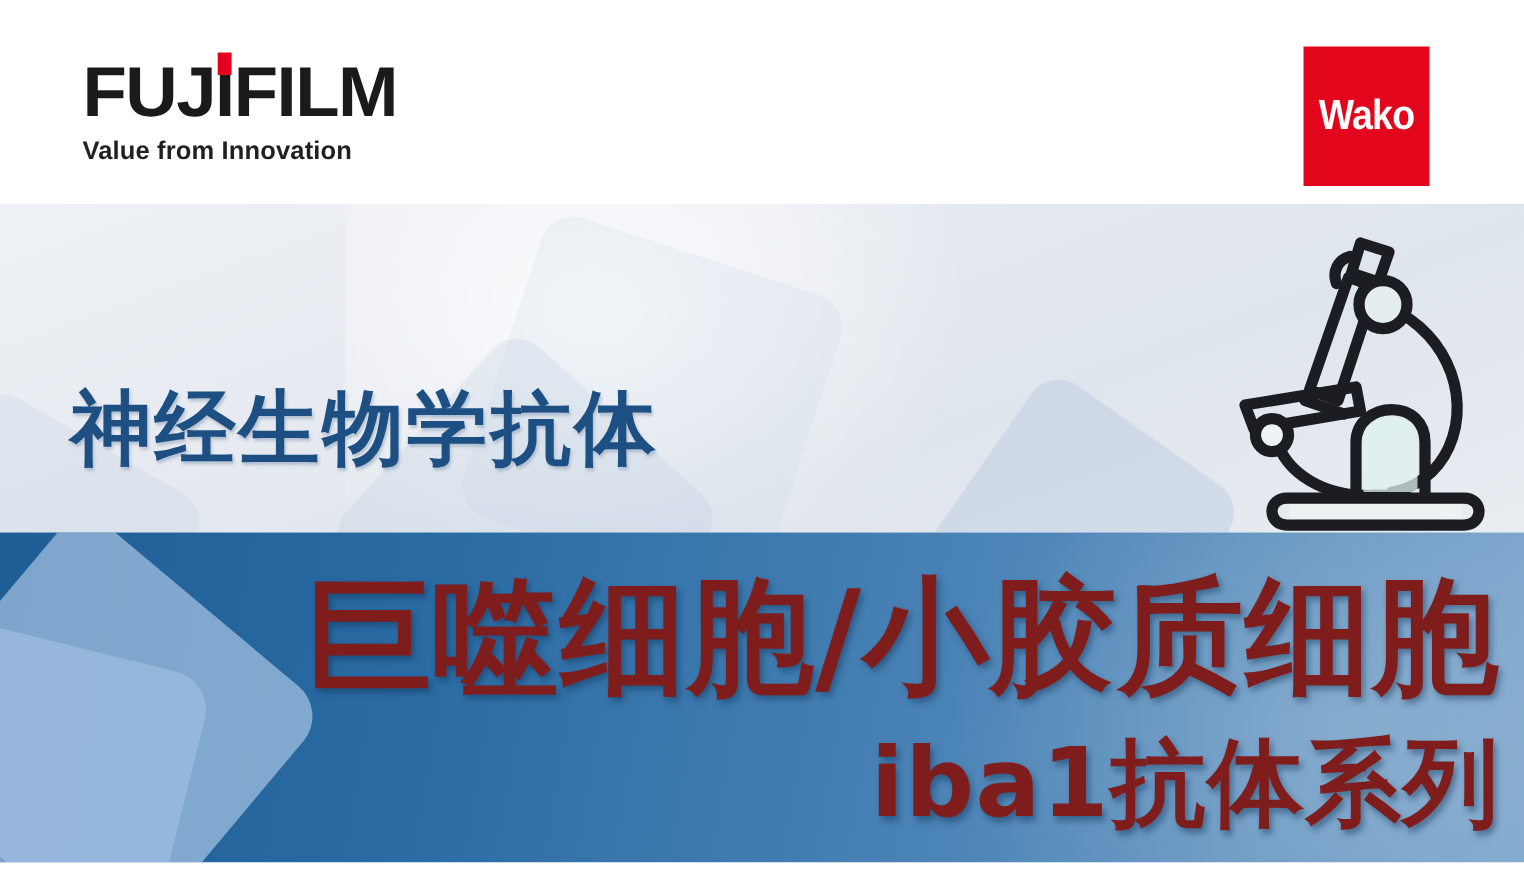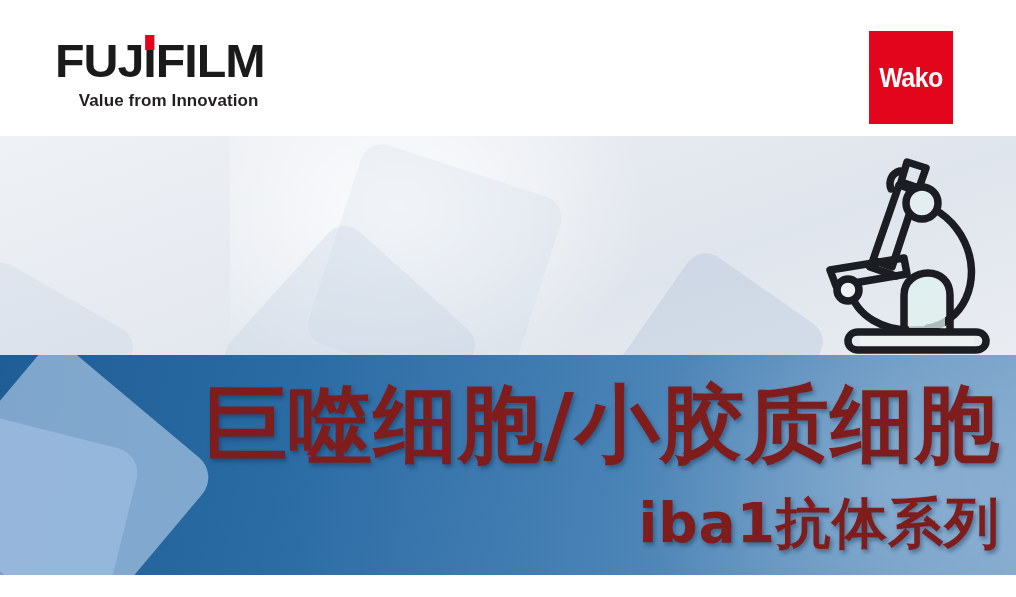--- a/index.html
+++ b/index.html
@@ -22,21 +22,21 @@
     transform:scaleX(1.03);transform-origin:left center;
   }
   .fujifilm-wordmark .i-stem{display:inline-block;position:relative;}
   .fujifilm-wordmark .i-dot{
     position:absolute;left:50%;top:-1px;transform:translateX(-50%);
     width:9px;height:15px;background:#e60020;
   }
   .tagline{
     margin-top:5px;
     font-family:"Liberation Sans","DejaVu Sans",sans-serif;
-    font-weight:bold;font-size:17px;letter-spacing:0.1px;color:#231f20;white-space:nowrap;text-align:right;
+    font-weight:bold;font-size:17px;letter-spacing:0.1px;color:#231f20;white-space:nowrap;
   }
   .wako-logo{
     position:absolute;left:869px;top:31px;width:84px;height:93px;
     background:#e3051b;
     display:flex;align-items:center;justify-content:center;
   }
   .wako-logo .wako-text{
     color:#ffffff;font-family:"Liberation Sans","DejaVu Sans",sans-serif;
     font-weight:bold;font-size:25px;letter-spacing:-0.5px;
     transform:scaleY(1.12);
@@ -84,21 +84,21 @@
   }
 
   .title-line{
     position:absolute;right:16px;
     font-family:"DejaVu Sans","Liberation Sans",sans-serif;
     font-weight:bold;color:#7f1d1d;white-space:nowrap;
     text-shadow:2px 3px 4px rgba(14,46,80,0.45);
     z-index:6;
   }
   .title-line-1{top:378px;font-size:84px;line-height:92px;letter-spacing:1px;}
-  .title-line-2{top:478px;font-size:55px;line-height:90px;letter-spacing:1px;}
+  .title-line-2{top:478px;font-size:64px;line-height:90px;letter-spacing:1px;}
 
   .footer-strip{position:absolute;left:0;top:575px;width:1016px;height:22px;background:#ffffff;}
 </style>
 </head>
 <body>
 
 <div class="page">
 
   <div class="header">
 
@@ -116,20 +116,21 @@
   </div>
 
   <div class="banner-light">
     <div class="sheen"></div>
     <div class="sq sq4"></div>
     <div class="sq sq1"></div>
     <div class="sq sq2"></div>
     <div class="sq sq3"></div>
   </div>
 
+  <div class="headline-sub">神经生物学抗体</div>
 
   <div class="microscope">
     <svg viewBox="0 0 200 215" width="200" height="215" xmlns="http://www.w3.org/2000/svg">
       <g fill="none" stroke="#1b1d23" stroke-width="7.5" stroke-linecap="round" stroke-linejoin="round">
 
         <path d="M118 62 C 162 76, 182 122, 166 158 C 158 176, 142 186, 128 188"></path>
 
         <path d="M73 120 L 99 45 L 117 51 L 92 127 Z"></path>
 
         <path d="M70 127 L 96 136"></path>

